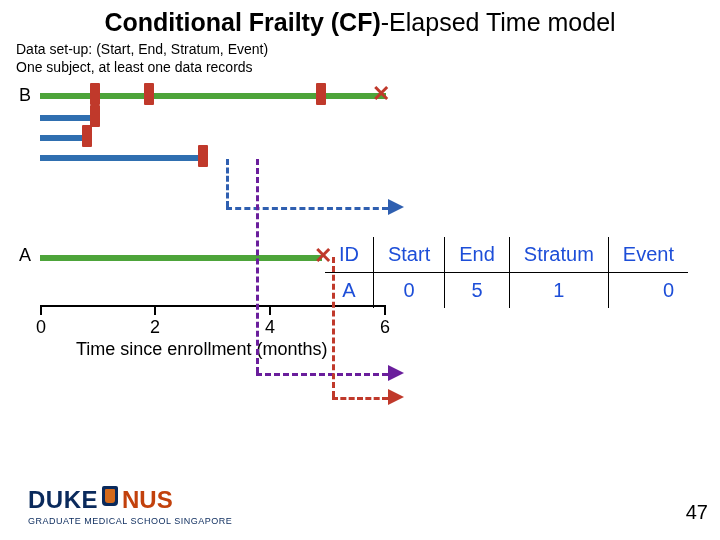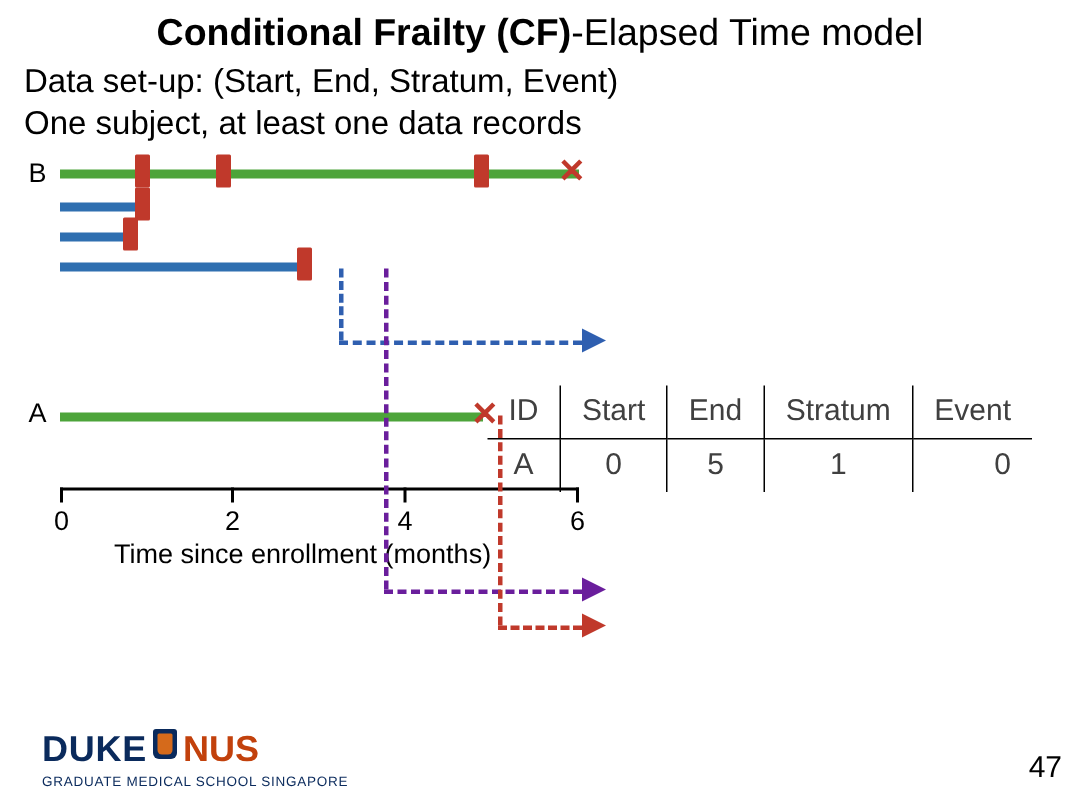--- a/index.html
+++ b/index.html
@@ -7,21 +7,21 @@
     width:720px; height:540px;
     font-family: Arial, Helvetica, sans-serif;
     background:#fff; color:#000;
     position:relative; overflow:hidden;
   }
   .title {
     font-weight:bold; font-size:25px;
     text-align:center; margin:8px 40px 4px;
   }
   .subline {
-    font-size:22px; margin:0 16px 2px;
+    font-size:14px; margin:0 16px 2px;
   }
   .stage { position:relative; margin:6px 16px 0; height:320px; }
   .chart { position:absolute; left:0; top:6px; width:380px; height:300px; }
   .yax { position:absolute; left:0; width:18px; text-align:center; font-size:18px; }
   .track { position:absolute; left:24px; height:6px; }
   .green { background:#4da43a; }
   .blue { background:#2f6fb0; }
   .tick { position:absolute; width:10px; height:22px; background:#c0392b; border-radius:1px; }
   .xmark { position:absolute; color:#c0392b; font-size:22px; font-weight:bold; }
   .dashed-v { position:absolute; width:0; border-left:3px dashed; }
@@ -34,21 +34,21 @@
   .ar-blue { border-left:16px solid #2f5fb0; }
   .ar-purple { border-left:16px solid #6a1e9c; }
   .ar-red { border-left:16px solid #c0392b; }
   .axis-line { position:absolute; background:#000; }
   .axis-tick { position:absolute; width:2px; height:10px; background:#000; }
   .axis-num { position:absolute; font-size:18px; }
   .axis-label { position:absolute; font-size:18px; }
   .tbl { position:absolute; right:16px; top:156px; border-collapse:collapse; }
   .tbl th, .tbl td {
     border:1px solid #000; padding:6px 14px;
-    font-size:20px; text-align:center; color:#404040;
+    font-size:20px; text-align:center; color:#1d4ed8;
   }
   .tbl th { font-weight:normal; }
   .tbl th.firstcol, .tbl td.firstcol { border-left:none; }
   .tbl th.lastcol, .tbl td.lastcol { border-right:none;text-align:right; }
   .tbl tr.header th { border-top:none; border-bottom:1px solid #000; }
   .tbl tr.row1 td { border-bottom:none; }
   .logo { position:absolute; left:28px; bottom:14px; }
   .logo-top { display:flex; align-items:flex-start; gap:4px; }
   .duke { font-weight:900; font-size:24px; color:#0a2a5c; letter-spacing:0.5px; }
   .shield { width:16px; height:20px; background:#0a2a5c; border-radius:2px 2px 4px 4px; position:relative; }

